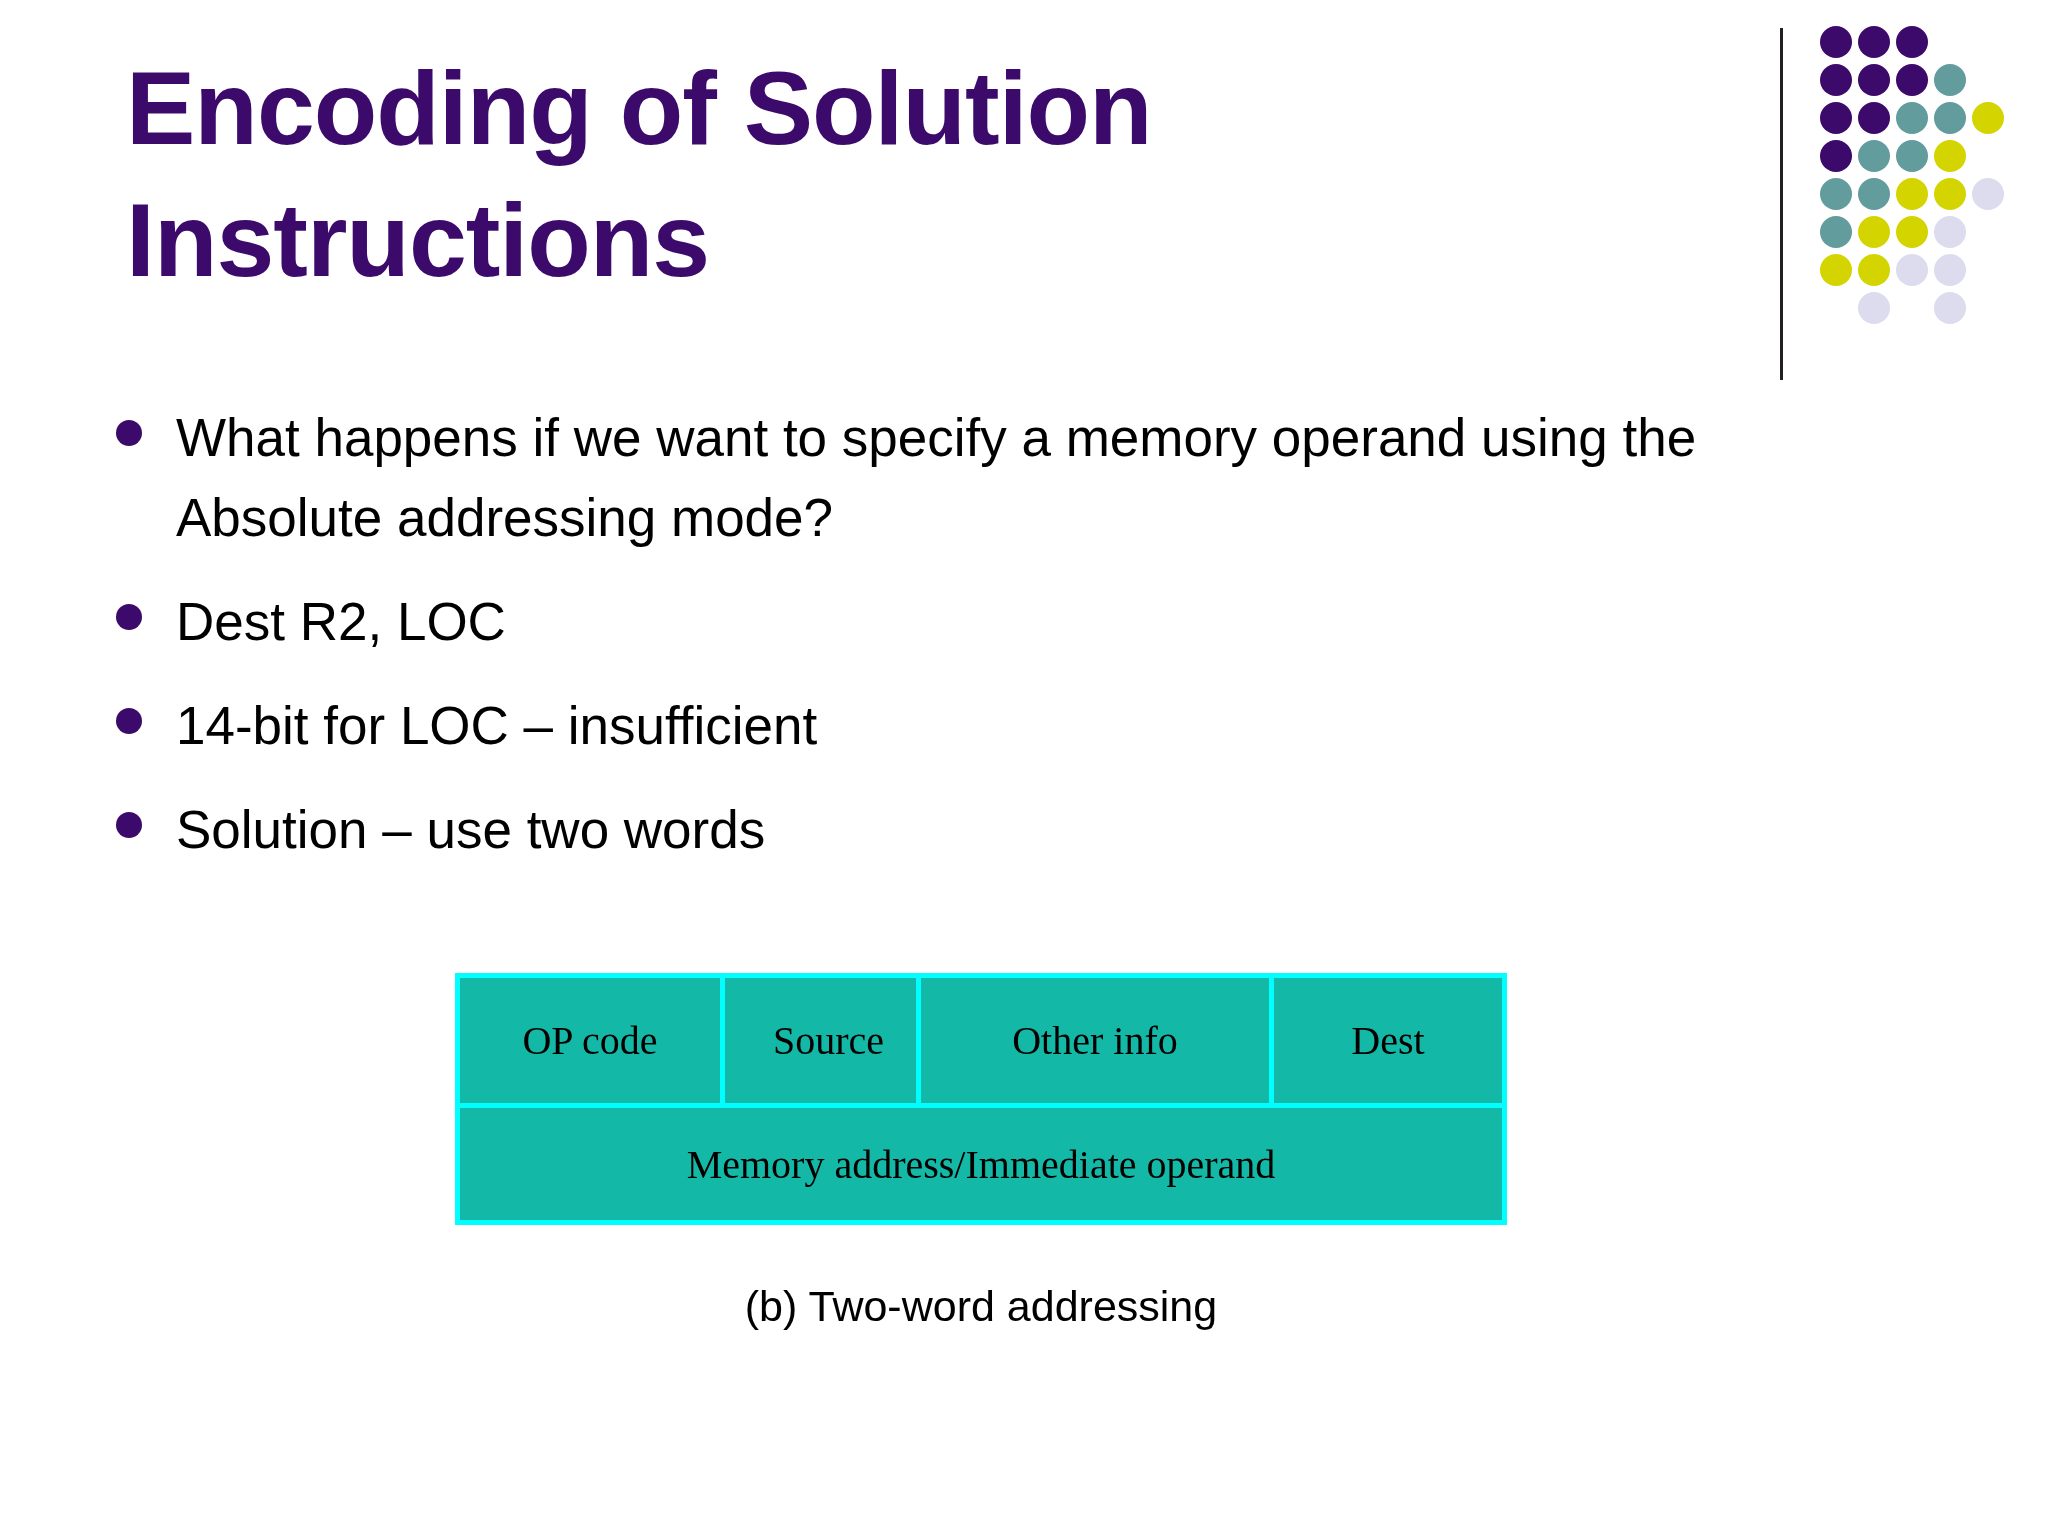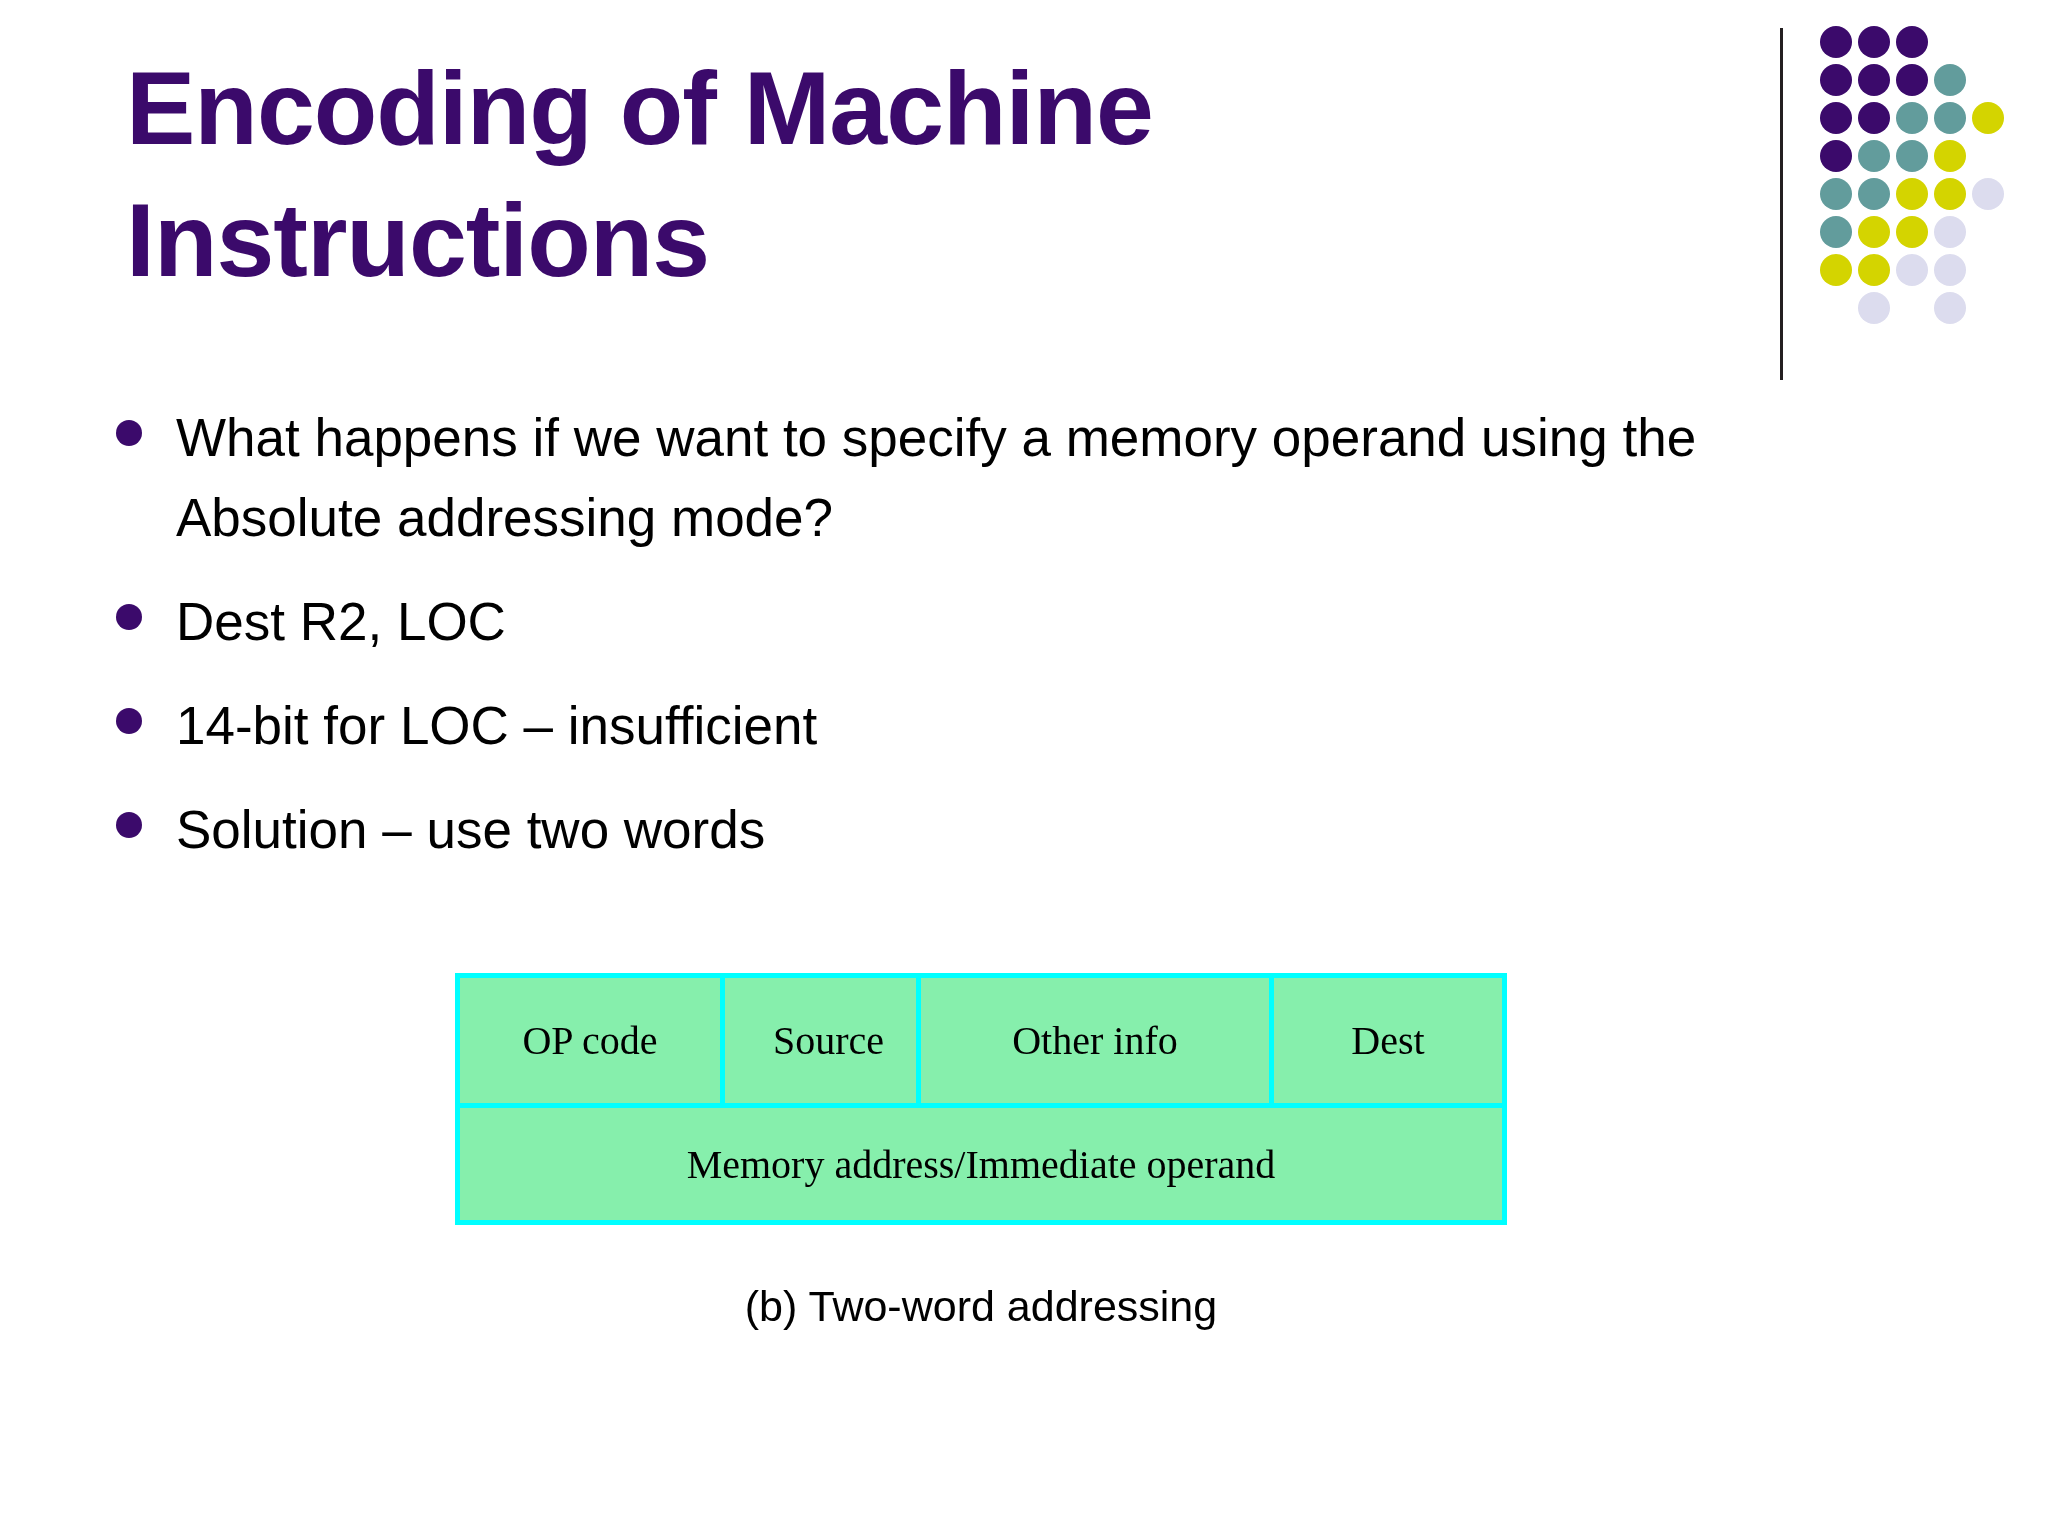--- a/index.html
+++ b/index.html
@@ -90,21 +90,21 @@
 
   
   #diagram {
     position: absolute;
     left: 455px;
     top: 973px;
     width: 1052px;
     height: 252px;
     box-sizing: border-box;
     border: 5px solid #00FFFF;
-    background: #86efac;
+    background: #14b8a6;
   }
   #diagram-row-top {
     position: absolute;
     left: 0;
     top: 0;
     right: 0;
     height: 125px;
     display: flex;
   }
   .diagram-cell {
@@ -161,21 +161,21 @@
     font-size: 43px;
     color: #000000;
   }
 </style>
 </head>
 <body>
 
 <div id="slide">
 
   <div id="title-block">
-    <div class="title-line">Encoding of Machine</div>
+    <div class="title-line">Encoding of Solution</div>
     <div class="title-line">Instructions</div>
   </div>
 
   <div id="logo-rule"></div>
   <div id="logo-dots">
       <div class="logo-dot" style="left: 0px; top: 0px; background: rgb(59, 10, 107);"></div>
       <div class="logo-dot" style="left: 38px; top: 0px; background: rgb(59, 10, 107);"></div>
       <div class="logo-dot" style="left: 76px; top: 0px; background: rgb(59, 10, 107);"></div>
       <div class="logo-dot" style="left: 0px; top: 38px; background: rgb(59, 10, 107);"></div>
       <div class="logo-dot" style="left: 38px; top: 38px; background: rgb(59, 10, 107);"></div>

